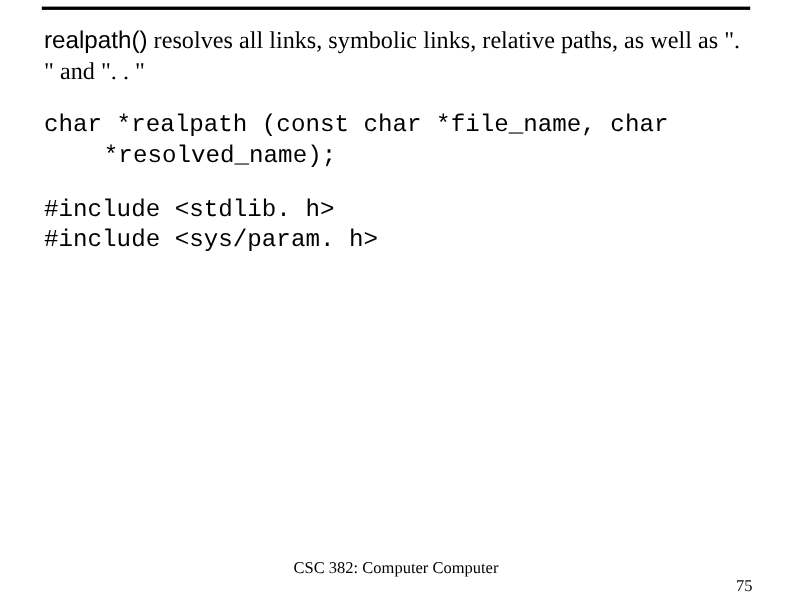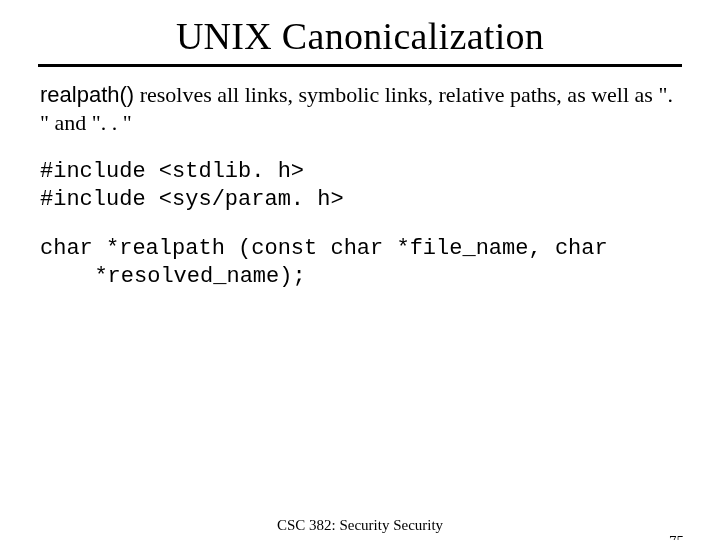--- a/index.html
+++ b/index.html
@@ -63,34 +63,33 @@
     bottom: 4px;
     right: 36px;
     font-size: 15px;
   }
 </style>
 </head>
 <body>
 
 <div class="slide">
 
-  <div class="title">UNIX Canonicalization</div>
   <hr class="rule">
 
   <div class="body">
 
     <p class="para">
       <span class="mono">realpath()</span><span> resolves all links, symbolic links, relative paths, as well as ". " and ". . "</span>
     </p>
 
+    <div class="codeblock hanging">char *realpath (const char *file_name, char
+  *resolved_name);</div>
+
     <div class="codeblock">#include &lt;stdlib. h&gt;
 #include &lt;sys/param. h&gt;</div>
-
-    <div class="codeblock hanging">char *realpath (const char *file_name, char
-  *resolved_name);</div>
 
 
   </div>
 
-  <div class="footer-center">CSC 382: Security Security</div>
+  <div class="footer-center">CSC 382: Computer Computer</div>
   <div class="footer-right">75</div>
 
 </div>
 
 </body></html>

